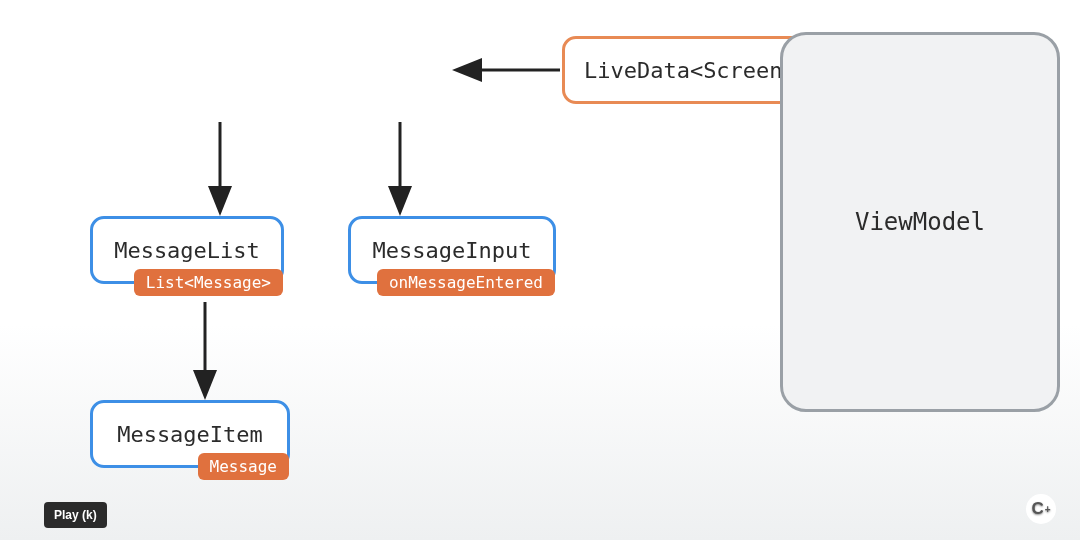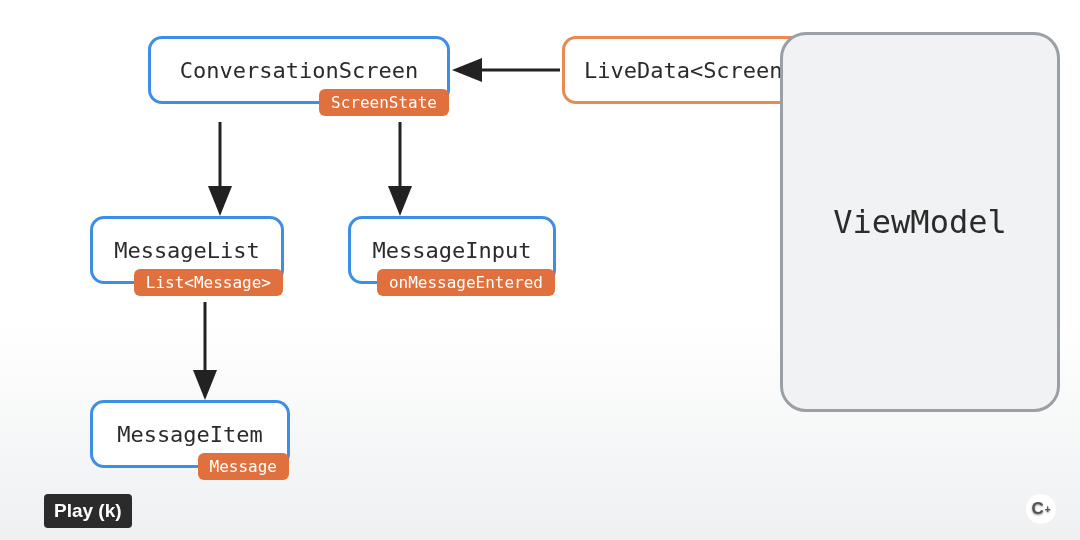--- a/index.html
+++ b/index.html
@@ -52,21 +52,21 @@
     height: 540px;
     pointer-events: none;
   }
   .tooltip {
     position: absolute;
     left: 44px;
     bottom: 12px;
     background: #2b2b2b;
     color: #ffffff;
     font-family: Arial, sans-serif;
-    font-size: 19px;
+    font-size: 12px;
     font-weight: 600;
     padding: 6px 10px;
     border-radius: 4px;
   }
   .watermark {
     position: absolute;
     right: 24px;
     bottom: 16px;
     display: flex;
     align-items: center;
@@ -93,30 +93,26 @@
     font-size: 10px;
     vertical-align: super;
     margin-left: 1px;
   }
 </style>
 </head>
 <body>
 
 <div class="stage">
 
-  <div class="node blue" style="left:148px; top:36px; width:302px; height:68px;">
-    <span>ConversationScreen</span>
-    <div class="tag">ScreenState</div>
-  </div>
 
   <div class="node orange" style="left:562px; top:36px; width:322px; height:68px;">
     <span>LiveData&lt;ScreenState&gt;</span>
   </div>
 
-  <div class="node gray" style="left:780px; top:32px; width:280px; height:380px; font-size:32px;">
+  <div class="node gray" style="left:780px; top:32px; width:280px; height:380px; font-size:24px;">
     <span>ViewModel</span>
   </div>
 
   <div class="node blue" style="left:90px; top:216px; width:194px; height:68px;">
     <span>MessageList</span>
     <div class="tag">List&lt;Message&gt;</div>
   </div>
 
   <div class="node blue" style="left:348px; top:216px; width:208px; height:68px;">
     <span>MessageInput</span>

